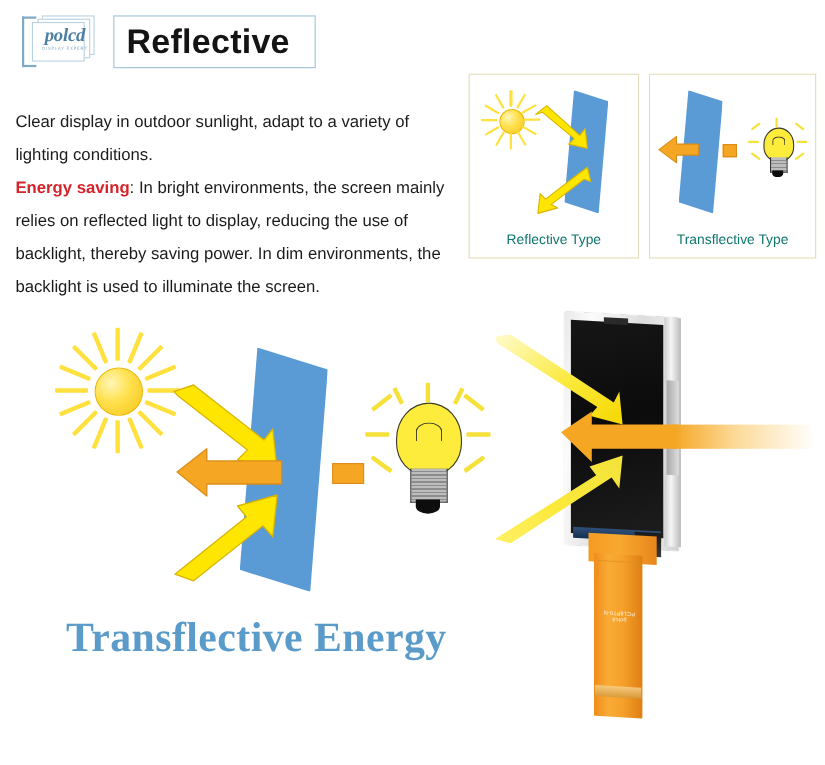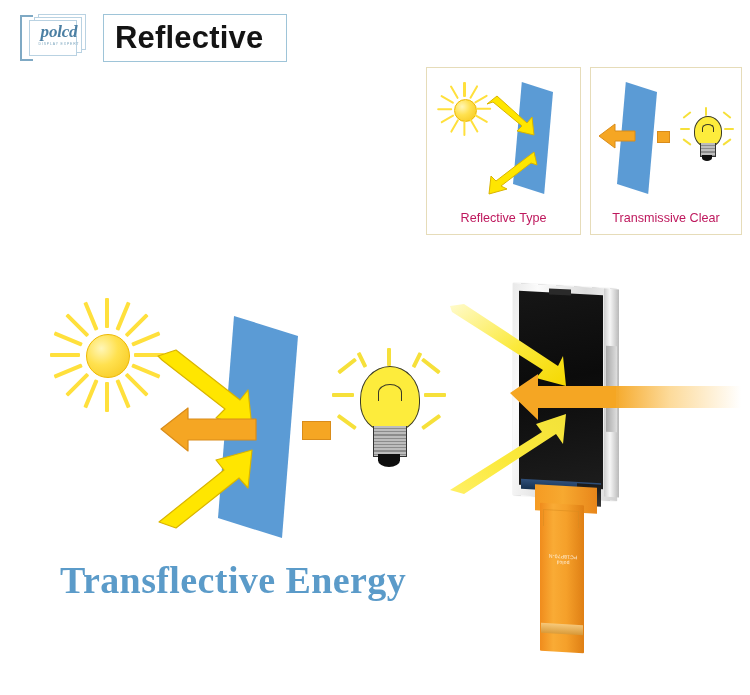--- a/index.html
+++ b/index.html
@@ -124,21 +124,21 @@
     box-sizing: border-box;
   }
   #box-reflective   { left: 426px; top: 67px; width: 155px; height: 168px; }
   #box-transmissive { left: 590px; top: 67px; width: 152px; height: 168px; }
   .type-caption {
     position: absolute;
     left: 0; bottom: 9px;
     width: 100%;
     text-align: center;
     font-size: 12.6px;
-    color: #be185d;
+    color: #0f766e;
   }
   .type-stage {
     position: absolute;
     left: 0; top: 0; right: 0; bottom: 28px;
   }
 
   
   .panel {
     position: absolute;
     background: #5b9bd5;
@@ -365,20 +365,22 @@
       <span id="logo-word">polcd</span>
       <span id="logo-tagline">DISPLAY EXPERT</span>
     </div>
   </div>
 
   <div id="title-box"></div>
   <div id="page-title">Reflective</div>
 </div>
 
 <div id="copy">
+  <p>Clear display in outdoor sunlight, adapt to a variety of lighting conditions.</p>
+  <p><span class="kw-energy">Energy saving</span><span>: In bright environments, the screen mainly relies on reflected light to display, reducing the use of backlight, thereby saving power. In dim environments, the backlight is used to illuminate the screen.</span></p>
 </div>
 
 <div class="type-box" id="box-reflective">
   <div class="type-stage">
 
     <div class="sun" id="sun-small" style="left:10px; top:14px; width:54px; height:54px;">
       <div class="sun-core" style="left:17px; top:17px; width:21px; height:21px;"></div>
       <div class="ray" style="left:26.2px; top:0px;  width:2.4px; height:15px;"></div>
       <div class="ray" style="left:26.2px; top:0px;  width:2.4px; height:15px; transform:rotate(30deg); transform-origin:50% 27px;"></div>
       <div class="ray" style="left:26.2px; top:0px;  width:2.4px; height:15px; transform:rotate(60deg); transform-origin:50% 27px;"></div>
@@ -423,21 +425,21 @@
       <div class="bulb-tip" style="left:23px; top:47px; width:10px; height:6px;"></div>
       <div class="bulb-ray" style="left:1px;  top:20px; width:10px; height:2px;"></div>
       <div class="bulb-ray" style="left:45px; top:20px; width:10px; height:2px;"></div>
       <div class="bulb-ray" style="left:3px;  top:6px;  width:10px; height:2px; transform:rotate(-38deg);"></div>
       <div class="bulb-ray" style="left:43px; top:6px;  width:10px; height:2px; transform:rotate(38deg);"></div>
       <div class="bulb-ray" style="left:3px;  top:33px; width:10px; height:2px; transform:rotate(36deg);"></div>
       <div class="bulb-ray" style="left:43px; top:33px; width:10px; height:2px; transform:rotate(-36deg);"></div>
       <div class="bulb-ray" style="left:26px; top:-1px; width:2px;  height:9px;"></div>
     </div>
   </div>
-  <div class="type-caption">Transmissive Clear</div>
+  <div class="type-caption">Transflective Type</div>
 </div>
 
 <div id="main-diagram">
 
   <div class="sun" id="sun-large" style="left:18px; top:8px; width:118px; height:118px;">
     <div class="sun-core" style="left:38px; top:38px; width:42px; height:42px;"></div>
     <div class="ray" style="left:57px; top:2px;  width:4px; height:30px; transform-origin:50% 57px;"></div>
     <div class="ray" style="left:57px; top:2px;  width:4px; height:30px; transform:rotate(22.5deg);  transform-origin:50% 57px;"></div>
     <div class="ray" style="left:57px; top:2px;  width:4px; height:30px; transform:rotate(45deg);    transform-origin:50% 57px;"></div>
     <div class="ray" style="left:57px; top:2px;  width:4px; height:30px; transform:rotate(67.5deg);  transform-origin:50% 57px;"></div>

